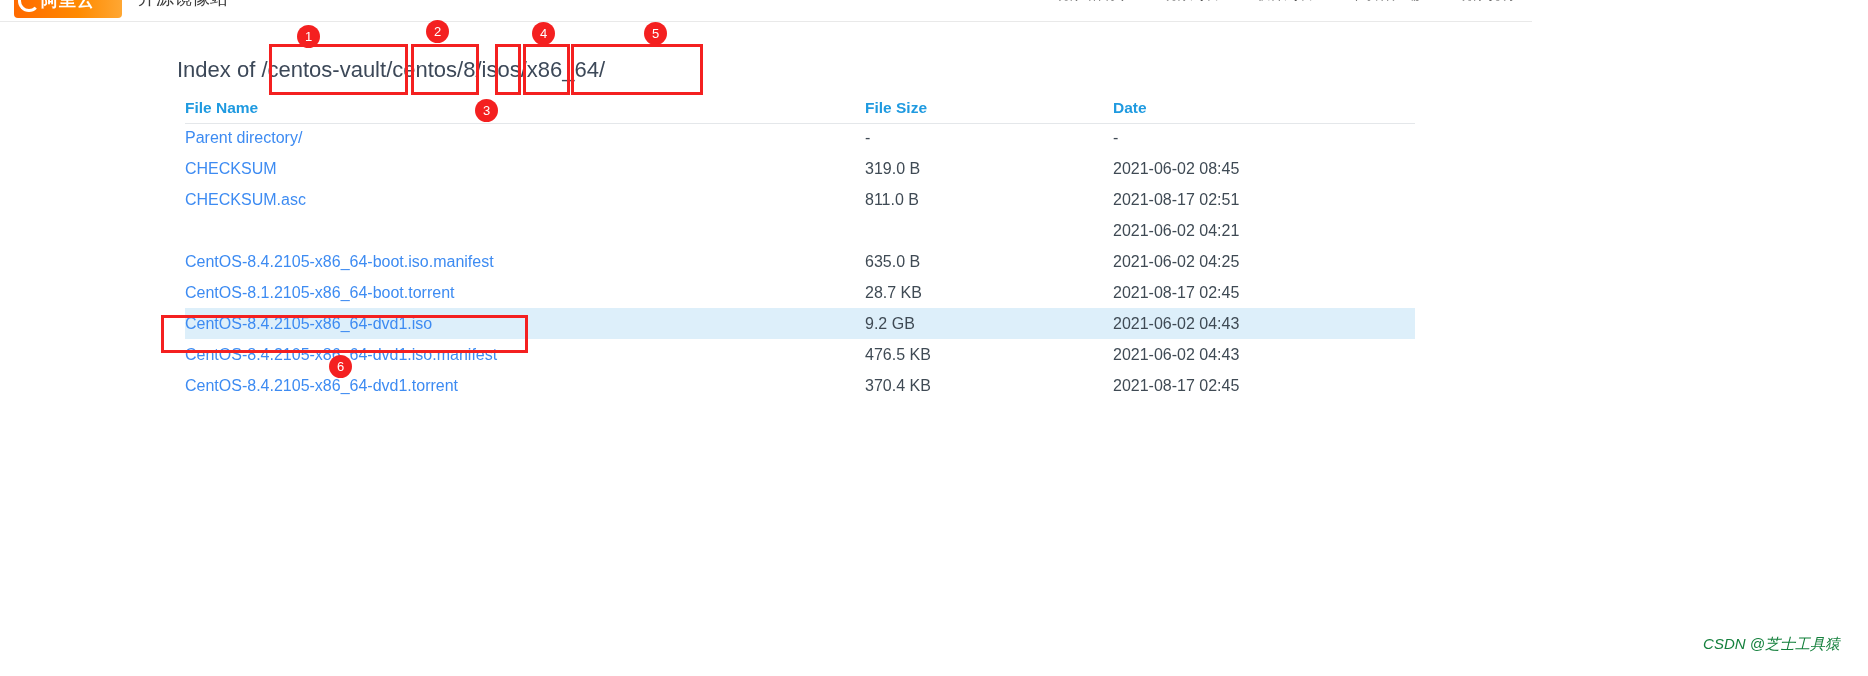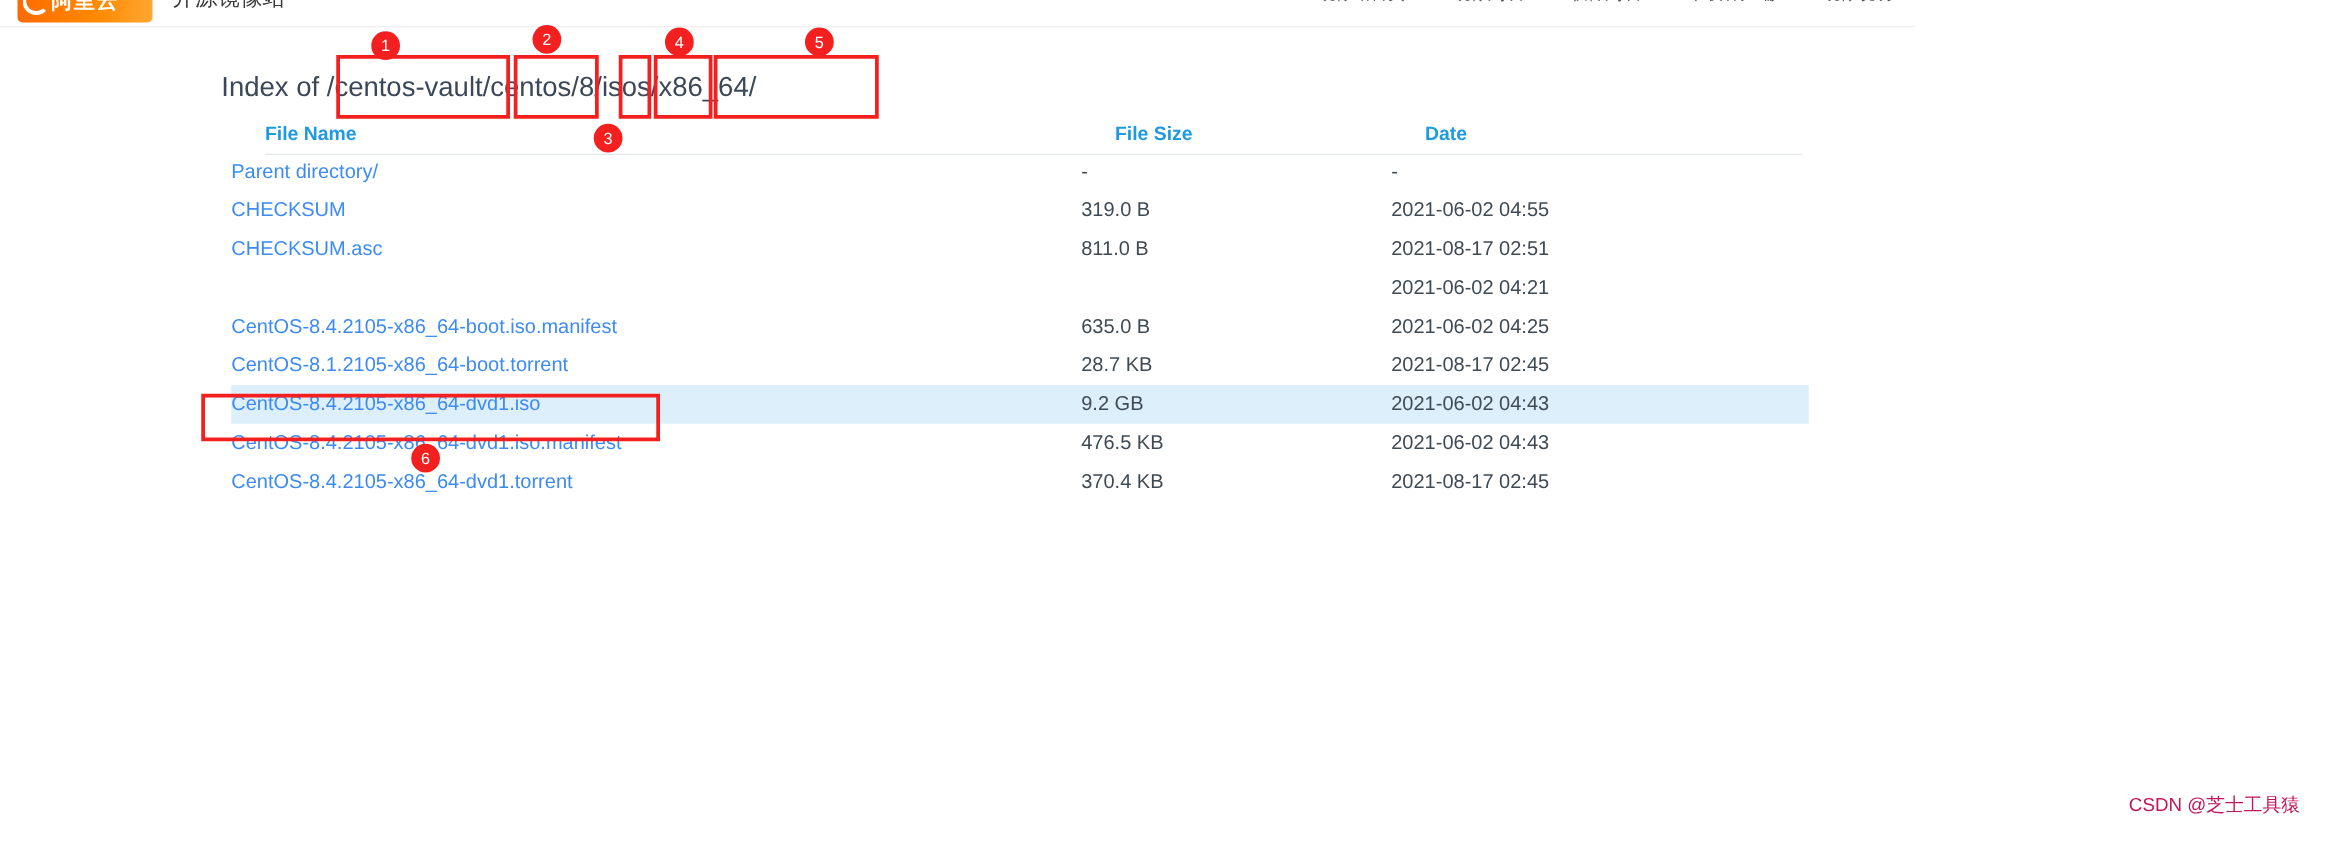--- a/index.html
+++ b/index.html
@@ -93,22 +93,22 @@
     position: absolute;
     left: 185px;
     top: 94px;
     width: 1230px;
   }
   .lrow {
     position: relative;
     height: 31px;
     width: 1230px;
   }
-  .lrow.head { height: 28px; margin-left: 27px; }
-  .lrow.hl { background: #ddeffa; padding-left: 32px; }
+  .lrow.head { height: 28px; }
+  .lrow.hl { background: #ddeffa; }
   .head-rule {
     position: absolute;
     left: 0; top: 29px;
     width: 1230px; height: 1px;
     background: #e4e7ea;
   }
   .c-name {
     position: absolute;
     left: 0; top: 0;
     width: 660px;
@@ -167,22 +167,23 @@
     font-family: "Liberation Sans", sans-serif;
     pointer-events: none;
   }
 
   
   .watermark {
     position: absolute;
     right: 28px;
     bottom: 22px;
     font-size: 15px;
-    color: #be185d;
-    white-space: nowrap;
+    color: #15803d;
+    white-space: nowrap;
+    font-style: italic;
   }
 </style>
 </head>
 <body>
 
 <div class="topbar">
   <div class="logo">
     <span class="logo-mark"></span>
     <span>阿里云</span>
   </div>
@@ -212,21 +213,21 @@
 
   <div class="lrow">
     <div class="c-name"><a class="flink">Parent directory/</a></div>
     <div class="c-size meta">-</div>
     <div class="c-date meta">-</div>
   </div>
 
   <div class="lrow">
     <div class="c-name"><a class="flink">CHECKSUM</a></div>
     <div class="c-size meta">319.0 B</div>
-    <div class="c-date meta">2021-06-02 04:55</div>
+    <div class="c-date meta">2021-06-02 08:45</div>
   </div>
 
   <div class="lrow">
     <div class="c-name"><a class="flink">CHECKSUM.asc</a></div>
     <div class="c-size meta">811.0 B</div>
     <div class="c-date meta">2021-08-17 02:51</div>
   </div>
 
   <div class="lrow">
     <div class="c-date meta">2021-06-02 04:21</div>

